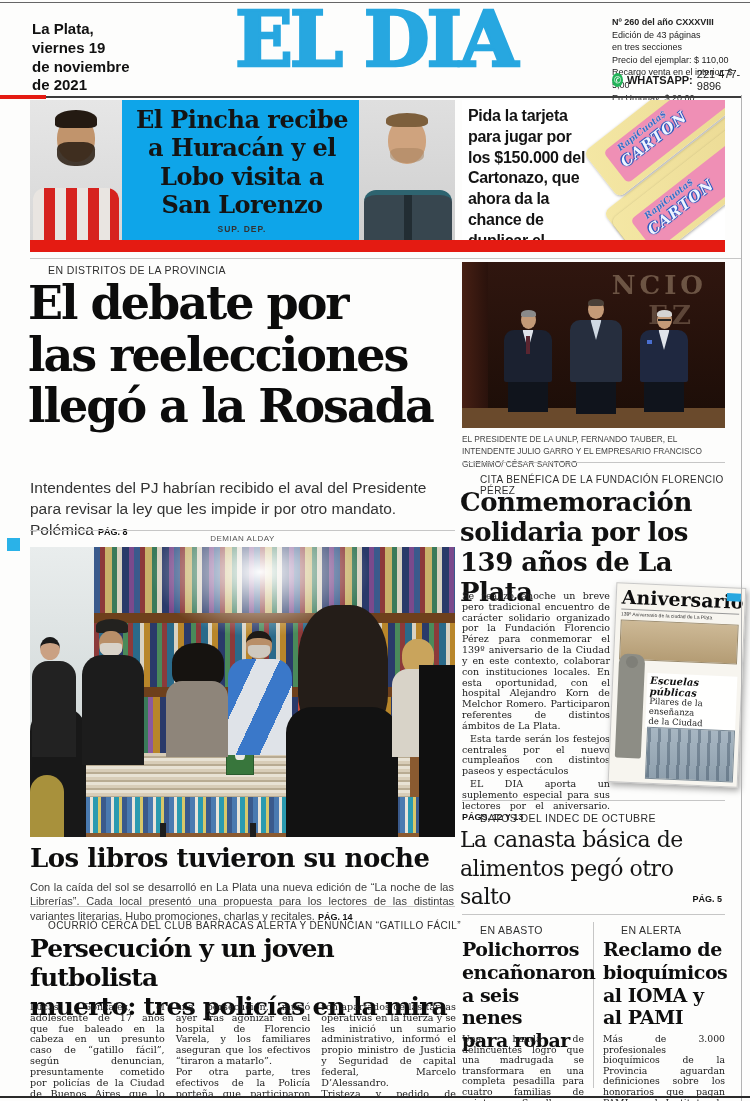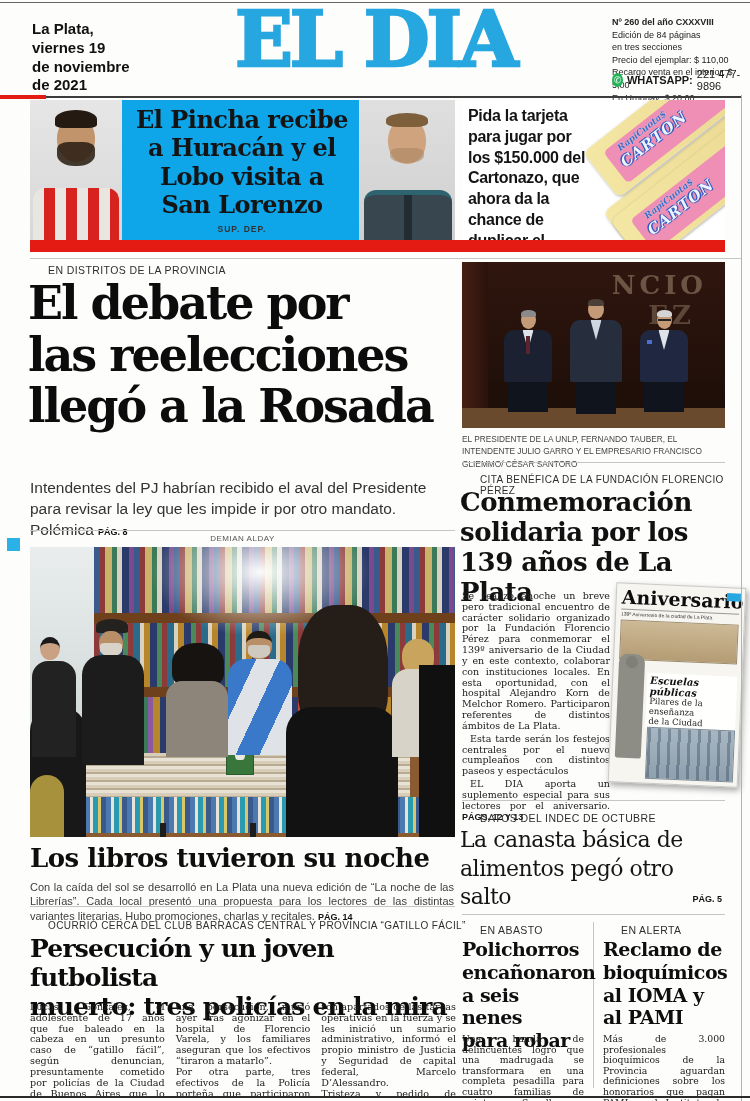--- a/index.html
+++ b/index.html
@@ -103,21 +103,21 @@
 
 <div class="abs" style="left:0;top:2px;width:750px;height:1px;background:#666;"></div>
 
 <div class="abs dateline pl">La Plata,
 viernes 19
 de noviembre
 de 2021</div>
 <div class="abs logo">EL DIA</div>
 <div class="abs edinfo">
   <div class="b">Nº 260 del año CXXXVIII</div>
-  <div>Edición de 84 páginas</div>
+  <div>Edición de 43 páginas</div>
   <div>en tres secciones</div>
   <div>Precio del ejemplar: $ 110,00</div>
   <div>Recargo venta en el interior: $ 5,00</div>
   <div>En Uruguay: $ 20,00</div>
 </div>
 <div class="abs wa">
   <span class="wa-ico">✆</span>
   <span style="font-weight:bold">WHATSAPP:</span>
   <span>221 477-9896</span>
 </div>
@@ -290,21 +290,21 @@
   <span>Con la caída del sol se desarrolló en La Plata una nueva edición de “La noche de las Librerías”. Cada local presentó una propuesta para los lectores de las distintas variantes literarias. Hubo promociones, charlas y recitales. </span><span class="pref">PÁG. 14</span>
 </div>
 
 <div class="hr" style="left:462px;top:800px;width:263px;"></div>
 <div class="abs kicker" style="left:462px;top:812px;">DATOS DEL INDEC DE OCTUBRE</div>
 <div class="abs serif indec-h pl">La canasta básica de
 alimentos pegó otro salto</div>
 <div class="abs indec-p"><span class="pref">PÁG. 5</span></div>
 
 <div class="hr" style="left:30px;top:906px;width:425px;"></div>
-<div class="abs kicker" style="left:30px;top:920px;font-size:10px;">OCURRIÓ CERCA DEL CLUB BARRACAS CENTRAL Y PROVINCIA “GATILLO FÁCIL”</div>
+<div class="abs kicker" style="left:30px;top:920px;font-size:10px;">OCURRIÓ CERCA DEL CLUB BARRACAS ALERTA Y DENUNCIAN “GATILLO FÁCIL”</div>
 <div class="abs serif fut-h pl">Persecución y un joven futbolista
 muerto: tres policías en la mira</div>
 <div class="abs cols">
   <div class="bodytxt pl">Lucas González, el adolescente de 17 años que fue baleado en la cabeza en un presunto caso de “gatillo fácil”, según denuncian, presuntamente cometido por policías de la Ciudad de Buenos Aires que lo habrían interceptado cuando se trasladaba con tres amigos en un auto por el barrio porteño de Barracas tras</div>
   <div class="bodytxt pl">una persecución, murió ayer tras agonizar en el hospital de Florencio Varela, y los familiares aseguran que los efectivos “tiraron a matarlo”.
 Por otra parte, tres efectivos de la Policía porteña que participaron del hecho en el que fue baleado el adolescente, un futbolista de las inferiores del club Barracas Central, fue-</div>
   <div class="bodytxt pl"><span>ron apartados de las tareas operativas en la fuerza y se les inició un sumario administrativo, informó el propio ministro de Justicia y Seguridad de capital federal, Marcelo D’Alessandro.
 Tristeza y pedido de justicia de sus familiares y amigos. </span></div>
 </div>
 

